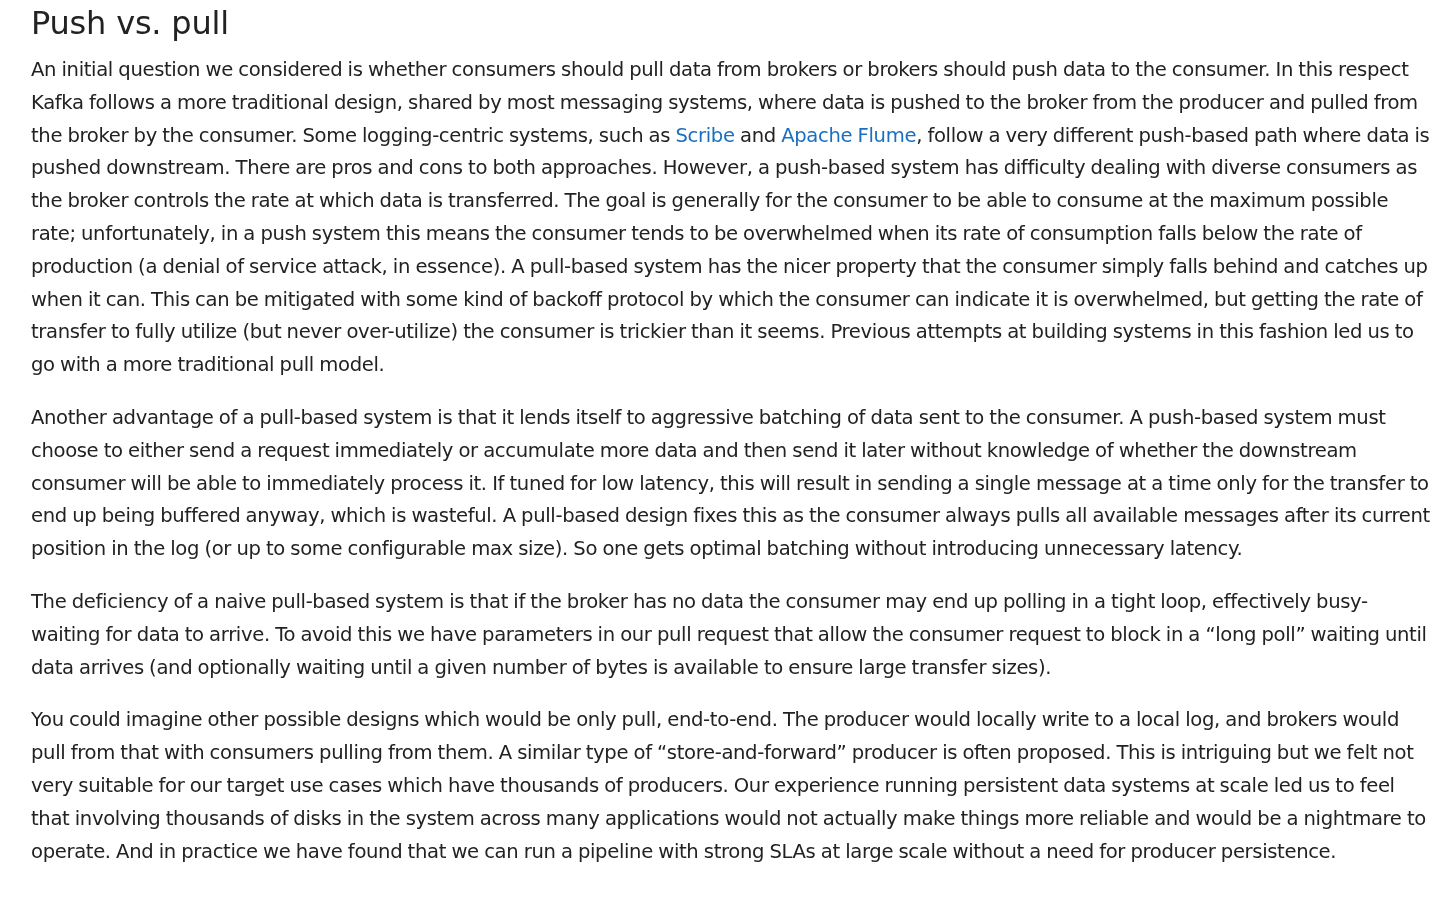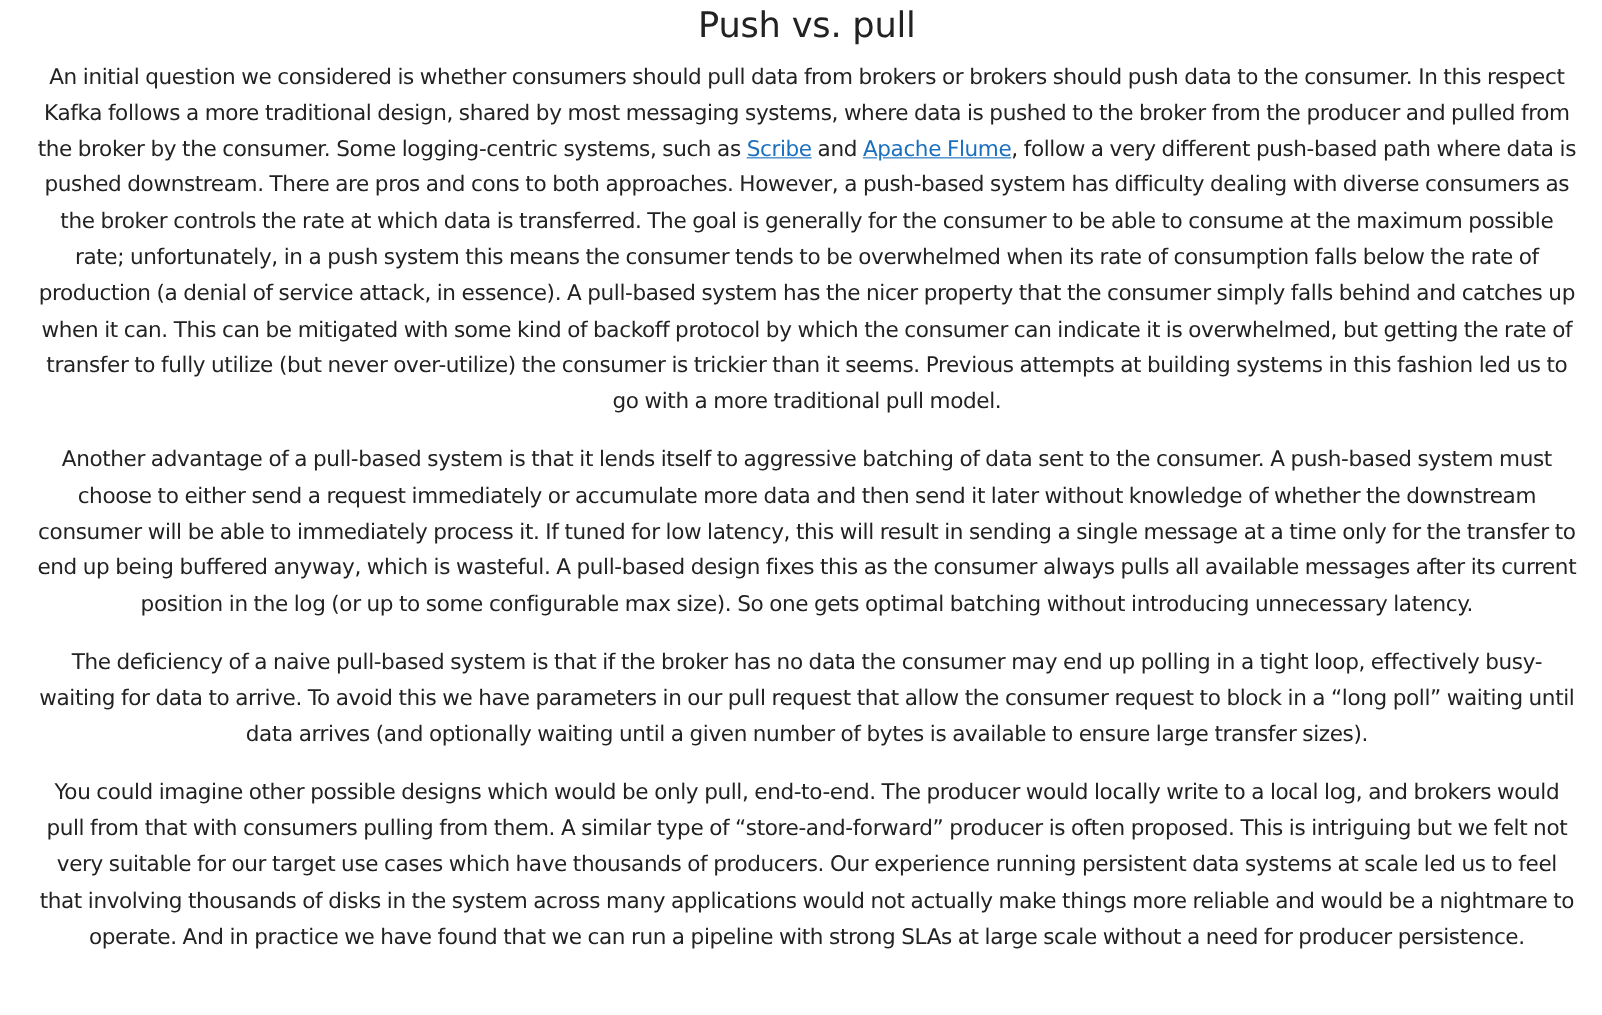--- a/index.html
+++ b/index.html
@@ -1,20 +1,20 @@
 <!DOCTYPE html>
 <html><head>
 <meta charset="utf-8">
 <style>
   html, body { margin:0; padding:0; background:#ffffff; }
   body { width:1456px; height:923px; overflow:hidden; }
-  .page { padding: 0 20px 0 31px; color:#222222; font-family:"DejaVu Sans","Liberation Sans",sans-serif;text-align:center; }
+  .page { padding: 0 20px 0 31px; color:#222222; font-family:"DejaVu Sans","Liberation Sans",sans-serif; }
   h2 { font-weight:normal; font-size:32px; margin:4px 0 12px 0; color:#222; letter-spacing:-0.2px; }
   p { font-size:19.6px; line-height:32.8px; margin:0 0 20px 0; letter-spacing:-0.35px; word-spacing:-0.5px; }
-  a { color:#1a6fbf; text-decoration:underline; }
+  a { color:#1a6fbf; }
 </style>
 </head>
 <body>
 
 <div class="page">
   <h2>Push vs. pull</h2>
   <p><span>An initial question we considered is whether consumers should pull data from brokers or brokers should push data to the consumer. In this respect Kafka follows a more traditional design, shared by most messaging systems, where data is pushed to the broker from the producer and pulled from the broker by the consumer. Some logging-centric systems, such as </span><a>Scribe</a><span> and </span><a>Apache Flume</a><span>, follow a very different push-based path where data is pushed downstream. There are pros and cons to both approaches. However, a push-based system has difficulty dealing with diverse consumers as the broker controls the rate at which data is transferred. The goal is generally for the consumer to be able to consume at the maximum possible rate; unfortunately, in a push system this means the consumer tends to be overwhelmed when its rate of consumption falls below the rate of production (a denial of service attack, in essence). A pull-based system has the nicer property that the consumer simply falls behind and catches up when it can. This can be mitigated with some kind of backoff protocol by which the consumer can indicate it is overwhelmed, but getting the rate of transfer to fully utilize (but never over-utilize) the consumer is trickier than it seems. Previous attempts at building systems in this fashion led us to go with a more traditional pull model.</span></p>
   <p>Another advantage of a pull-based system is that it lends itself to aggressive batching of data sent to the consumer. A push-based system must choose to either send a request immediately or accumulate more data and then send it later without knowledge of whether the downstream consumer will be able to immediately process it. If tuned for low latency, this will result in sending a single message at a time only for the transfer to end up being buffered anyway, which is wasteful. A pull-based design fixes this as the consumer always pulls all available messages after its current position in the log (or up to some configurable max size). So one gets optimal batching without introducing unnecessary latency.</p>
   <p>The deficiency of a naive pull-based system is that if the broker has no data the consumer may end up polling in a tight loop, effectively busy-waiting for data to arrive. To avoid this we have parameters in our pull request that allow the consumer request to block in a “long poll” waiting until data arrives (and optionally waiting until a given number of bytes is available to ensure large transfer sizes).</p>
   <p>You could imagine other possible designs which would be only pull, end-to-end. The producer would locally write to a local log, and brokers would pull from that with consumers pulling from them. A similar type of “store-and-forward” producer is often proposed. This is intriguing but we felt not very suitable for our target use cases which have thousands of producers. Our experience running persistent data systems at scale led us to feel that involving thousands of disks in the system across many applications would not actually make things more reliable and would be a nightmare to operate. And in practice we have found that we can run a pipeline with strong SLAs at large scale without a need for producer persistence.</p>

